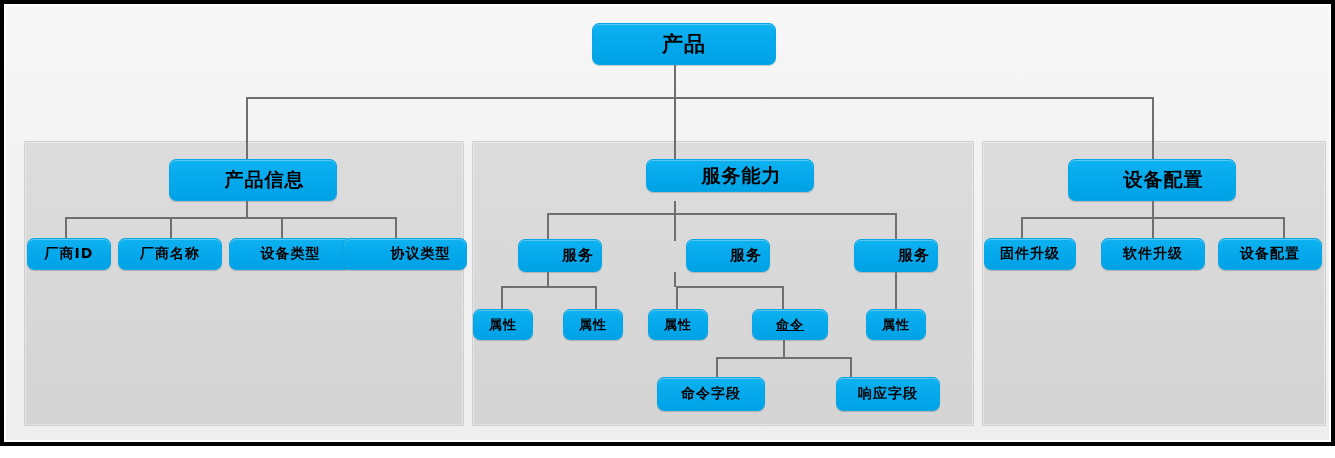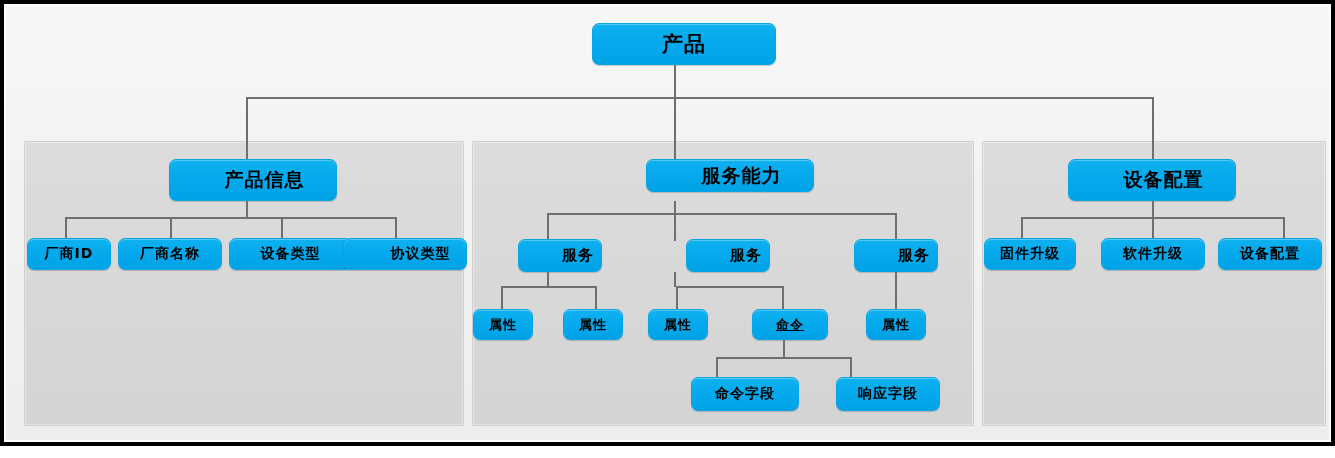--- a/index.html
+++ b/index.html
@@ -106,21 +106,21 @@
       <div class="ln lnv" style="left:782px;top:284px;height:25px;"></div>
 
       <div class="node sub" style="left:648px;top:307px;width:60px;height:31px;">属性</div>
       <div class="node sub" style="left:752px;top:307px;width:76px;height:31px;text-decoration:underline;">命令</div>
 
       <div class="ln lnv" style="left:783px;top:338px;height:18px;"></div>
       <div class="ln lnh" style="left:716px;top:355px;width:134px;"></div>
       <div class="ln lnv" style="left:716px;top:355px;height:22px;"></div>
       <div class="ln lnv" style="left:850px;top:355px;height:22px;"></div>
 
-      <div class="node leaf" style="left:657px;top:375px;width:108px;height:34px;margin-left:34px;">命令字段</div>
+      <div class="node leaf" style="left:657px;top:375px;width:108px;height:34px;">命令字段</div>
       <div class="node leaf" style="left:836px;top:375px;width:104px;height:34px;">响应字段</div>
 
       <div class="ln lnv" style="left:895px;top:270px;height:39px;"></div>
       <div class="node sub" style="left:866px;top:307px;width:60px;height:31px;">属性</div>
 
       <div class="node cap" style="left:1068px;top:157px;width:168px;height:42px;">设备配置</div>
 
       <div class="ln lnv" style="left:1152px;top:199px;height:17px;"></div>
       <div class="ln lnh" style="left:1021px;top:215px;width:262px;"></div>
       <div class="ln lnv" style="left:1021px;top:215px;height:23px;"></div>

